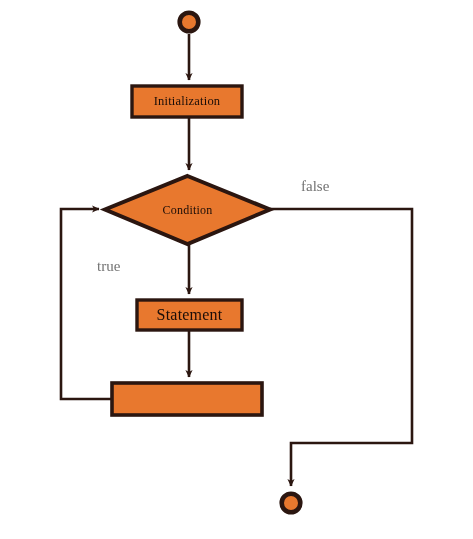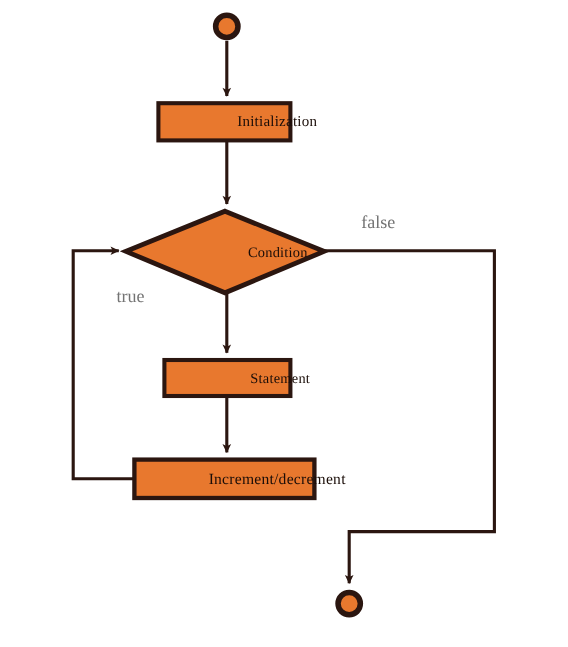--- a/index.html
+++ b/index.html
@@ -27,35 +27,34 @@
   .node-label {
     position: absolute;
     display: flex;
     align-items: center;
     justify-content: center;
     color: #1a0d08;
     font-family: "Liberation Serif", "DejaVu Serif", serif;
     white-space: nowrap;
     pointer-events: none;
     letter-spacing: 0.2px;
-    padding-left: 44px;
   }
   .edge-label {
     position: absolute;
     color: #737373;
     font-family: "Liberation Serif", "DejaVu Serif", serif;
     font-size: 15px;
     white-space: nowrap;
   }
   .lbl-init   { left: 132px; top: 86px;  width: 110px; height: 31px; font-size: 12.5px; }
   .lbl-cond   { left: 105px; top: 176px; width: 165px; height: 68px; font-size: 12px; text-align: right; }
-  .lbl-stmt   { left: 137px; top: 300px; width: 105px; height: 30px; font-size: 12px; }
+  .lbl-stmt   { left: 137px; top: 300px; width: 105px; height: 30px; font-size: 16px; }
   .lbl-incr   { left: 112px; top: 383px; width: 150px; height: 32px; font-size: 13px; }
   .lbl-false  { left: 301px; top: 178px; }
-  .lbl-true   { left: 97px;  top: 240px; }
+  .lbl-true   { left: 97px;  top: 258px; }
 </style>
 </head>
 <body>
 
 <div id="flowchart-canvas">
 
   <svg id="flow-svg" viewBox="0 0 473 539" xmlns="http://www.w3.org/2000/svg">
     <defs>
       <marker id="arrowhead" markerWidth="9" markerHeight="9" refX="7.4" refY="4" orient="auto" markerUnits="userSpaceOnUse">
         <path d="M0.5,0.4 L8,4 L0.5,7.6 L2.3,4 Z" fill="#2b1610"></path>
@@ -89,19 +88,18 @@
 
     <circle cx="291" cy="503" r="9.3" fill="#e8782e" stroke="#2b1610" stroke-width="4.6"></circle>
   </svg>
 
   <div class="node-label lbl-init">Initialization</div>
 
   <div class="node-label lbl-cond">Condition</div>
 
   <div class="node-label lbl-stmt">Statement</div>
 
-  <div class="node-label lbl-incr">Increment/decrement</div>
 
   <div class="edge-label lbl-false">false</div>
 
   <div class="edge-label lbl-true">true</div>
 
 </div>
 
 </body></html>

